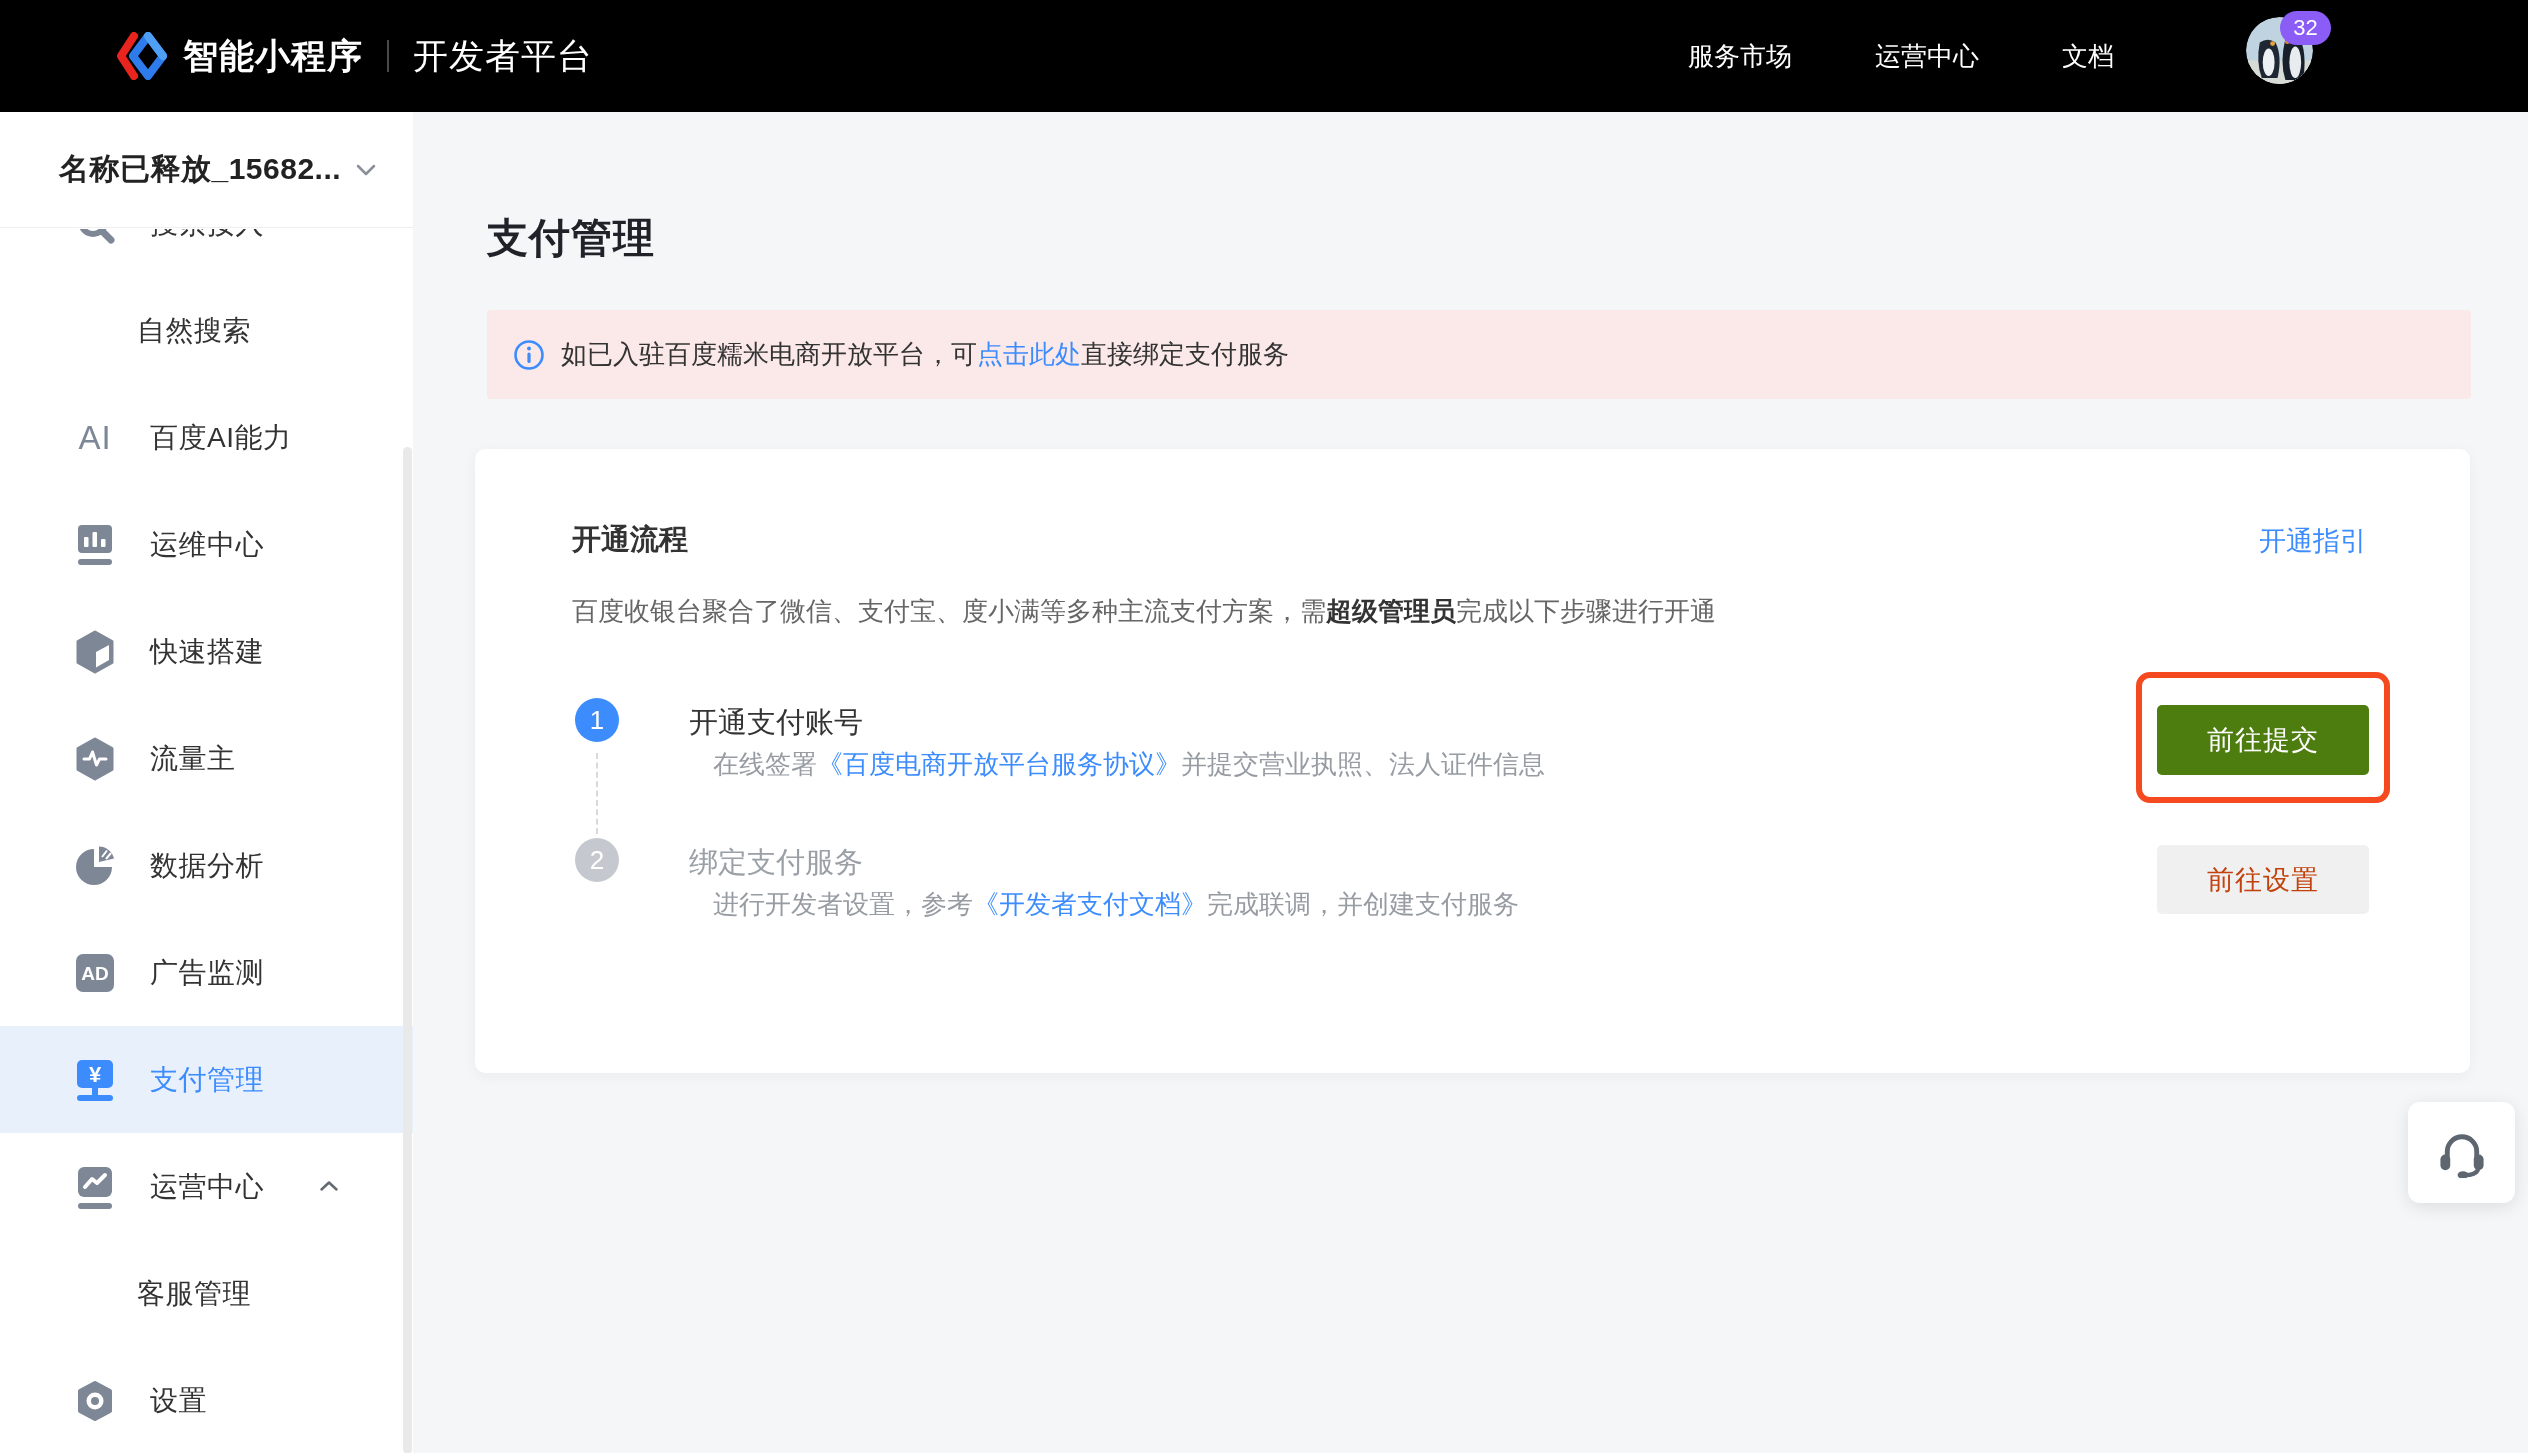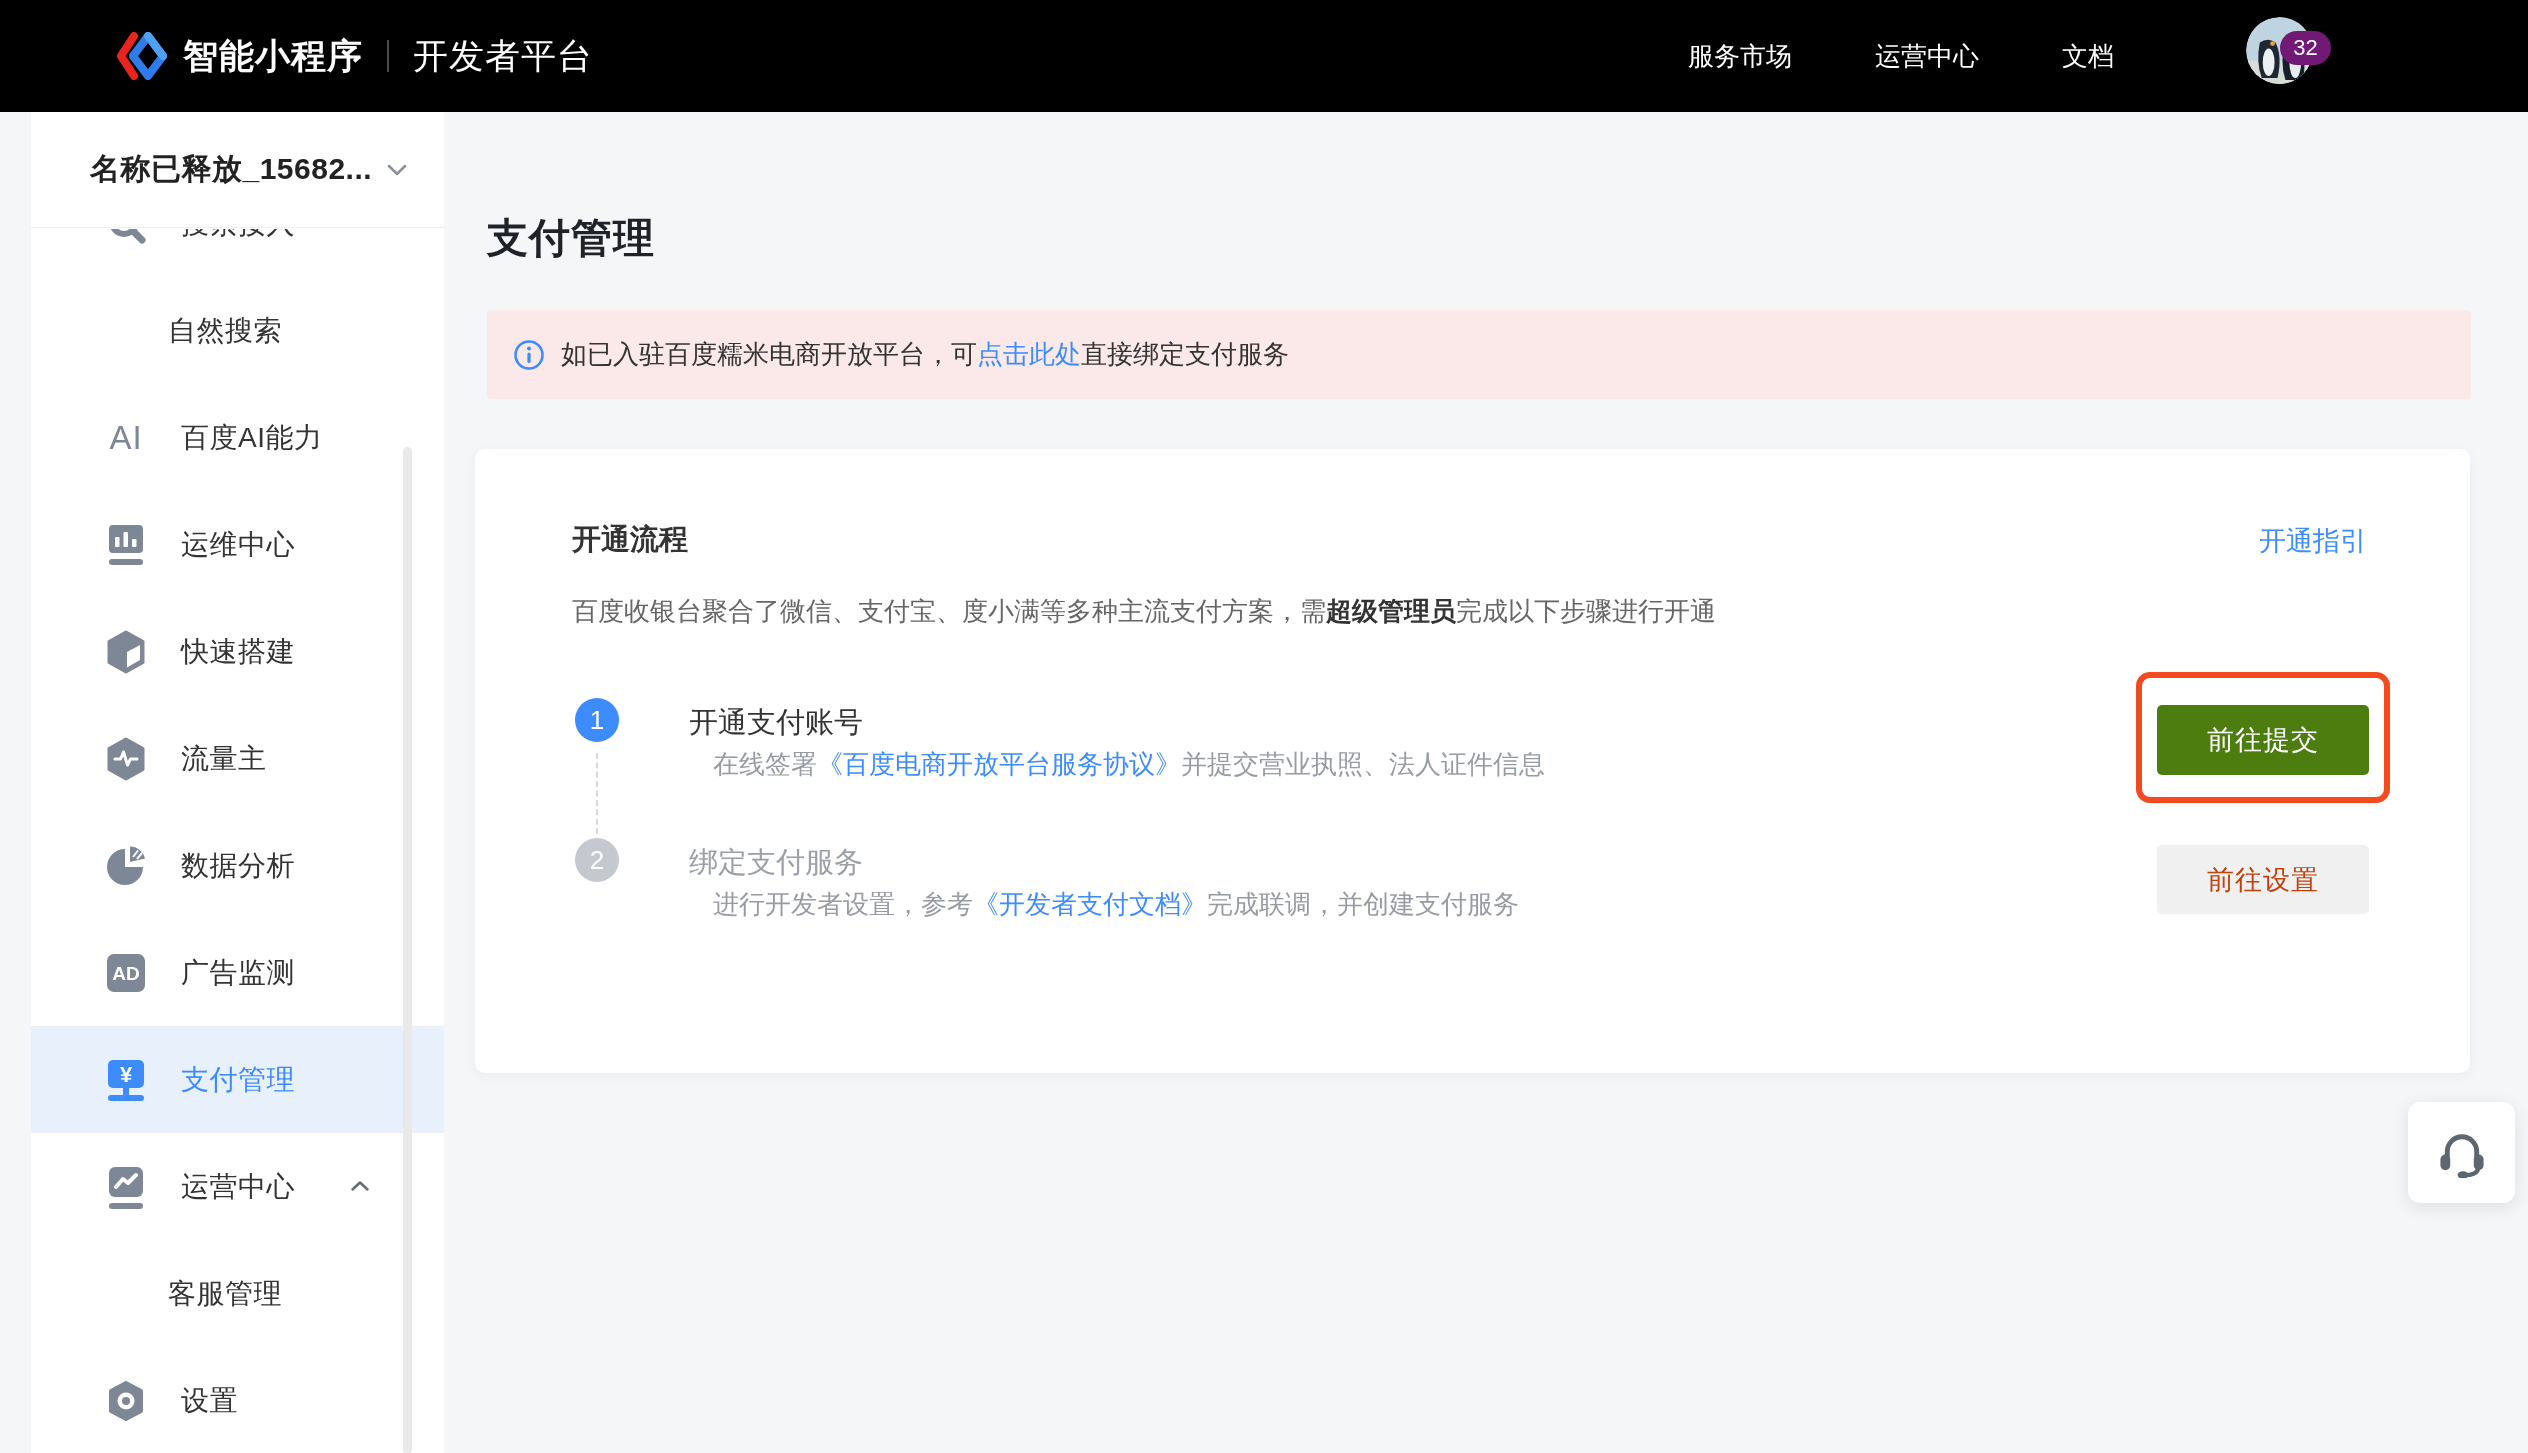--- a/index.html
+++ b/index.html
@@ -9,25 +9,25 @@
   
   .header { position:absolute; left:0; top:0; width:2529px; height:112px; background:#000; z-index:30; }
   .logo-wrap { position:absolute; left:117px; top:0; height:112px; display:flex; align-items:center; }
   .brand { font-size:35px; color:#fff; font-weight:600; margin-left:16px; letter-spacing:1px; }
   .brand-divider { width:2px; height:32px; background:#4a4a4a; margin:0 24px; }
   .brand-sub { font-size:35px; color:#fff; font-weight:400; letter-spacing:1px; }
   .top-nav { position:absolute; left:1688px; top:0; height:112px; display:flex; align-items:center; gap:83px; }
   .top-nav-item { font-size:26px; color:#fff; cursor:pointer; white-space:nowrap; }
   .avatar { position:absolute; left:2246px; top:17px; width:67px; height:67px; border-radius:50%; overflow:hidden; }
   .badge { position:absolute; left:2280px; top:11px; min-width:51px; height:34px; border-radius:17px;
-    background:#701a75; color:#fff; font-size:22px; display:flex; align-items:center; justify-content:center;
-    padding:0 10px; z-index:31;margin-top:20px; }
+    background:#8b5cf6; color:#fff; font-size:22px; display:flex; align-items:center; justify-content:center;
+    padding:0 10px; z-index:31; }
 
   
-  .sidebar { position:absolute; left:0; top:112px; width:413px; height:1341px; background:#fff; z-index:20;margin-left:31px; }
+  .sidebar { position:absolute; left:0; top:112px; width:413px; height:1341px; background:#fff; z-index:20; }
   .app-row { height:116px; display:flex; align-items:center; padding-left:59px; border-bottom:1px solid #EFEFEF; cursor:pointer; }
   .app-name { font-size:30px; font-weight:700; color:#222; letter-spacing:0.5px; }
   .app-caret { margin-left:14px; display:flex; }
   .side-nav { position:absolute; left:0; top:117px; right:0; bottom:0; overflow:hidden; }
   .srow { height:107px; display:flex; align-items:center; padding-left:73px; cursor:pointer; position:relative; }
   .srow .sicon { width:44px; height:46px; margin-right:33px; display:flex; align-items:center; justify-content:center; }
   .srow .slabel { font-size:28px; color:#333; letter-spacing:0.5px; }
   .srow.sub { padding-left:137px; }
   .srow.selected { background:#E8F0FC; }
   .srow.selected .slabel { color:#3C8CFE; }

